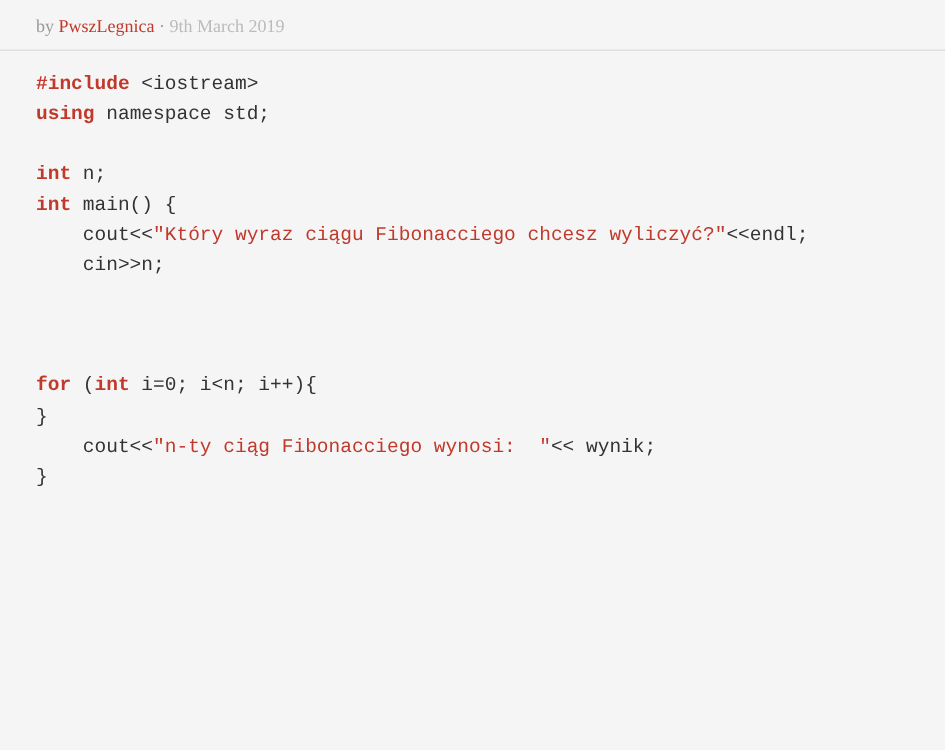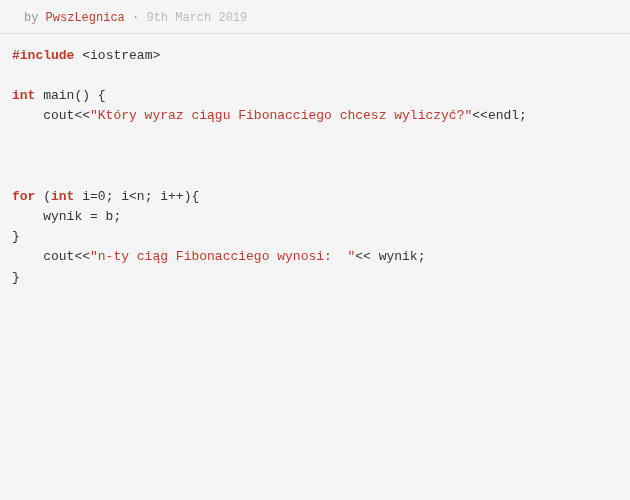--- a/index.html
+++ b/index.html
@@ -25,42 +25,42 @@
       flex-direction: column;
     }
 
     .header {
       padding: 10px 8px 8px 8px;
       border-bottom: 1px solid #e0e0e0;
       background: #f5f5f5;
     }
 
     .header-meta {
-      font-family: Liberation Mono, monospace;
+      font-family: Liberation Serif, serif;
       font-size: 12px;
       color: #999;
       padding-left: 16px;
     }
 
     .header-meta .by {
       color: #999;
     }
 
     .header-meta .author {
       color: #c0392b;
       font-weight: normal;
     }
 
     .header-meta .date {
       color: #bbb;
     }
 
     .code-area {
       flex: 1;
-      padding: 12px 12px;
+      padding: 12px 24px;
       background: #f5f5f5;
       overflow-y: auto;
       line-height: 1.55;
     }
 
     .code-line {
       white-space: pre;
       display: block;
       color: #333;
       font-size: 13px;
@@ -88,40 +88,42 @@
     <span class="header-meta">
       <span class="by">by</span>
       <span> </span><span class="author">PwszLegnica</span><span> · </span><span class="date">9th March 2019</span>
     </span>
   </div>
 
   <div class="code-area">
 
     <span class="code-line"><span class="kw">#include</span> &lt;iostream&gt;</span>
 
+    <span class="code-line"><span class="kw">using</span> namespace std;</span>
 
     <span class="blank"></span>
 
+    <span class="code-line"><span class="kw">int</span> n;</span>
 
     <span class="code-line"><span class="kw">int</span> main() {</span>
 
     <span class="code-line">    cout&lt;&lt;<span class="str">"Który wyraz ciągu Fibonacciego chcesz wyliczyć?"</span>&lt;&lt;endl;</span>
 
+    <span class="code-line">    cin&gt;&gt;n;</span>
 
     <span class="blank"></span>
 
 
 
 
     <span class="blank"></span>
     <span class="blank"></span>
 
     <span class="code-line"><span class="kw">for</span> (<span class="kw">int</span> i=0; i&lt;n; i++){</span>
 
-    <span class="code-line">    wynik = b;</span>
 
 
 
     <span class="code-line">}</span>
 
     <span class="code-line">    cout&lt;&lt;<span class="str">"n-ty ciąg Fibonacciego wynosi:  "</span>&lt;&lt; wynik;</span>
 
     <span class="code-line">}</span>
 
   </div>

